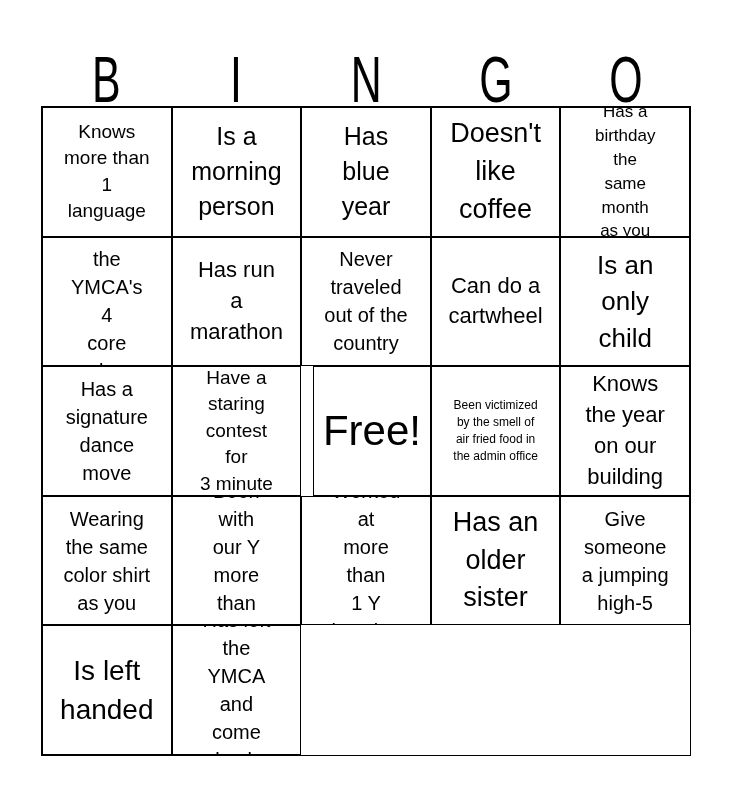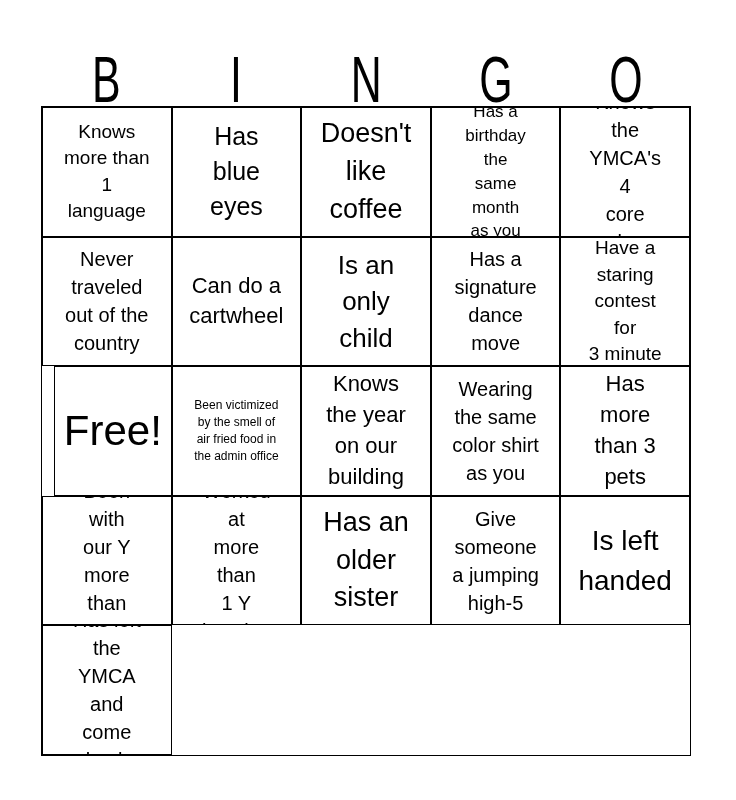--- a/index.html
+++ b/index.html
@@ -76,35 +76,41 @@
   <span class="title-letter">G</span>
   <span class="title-letter">O</span>
 </div>
 
 <div class="card-grid">
 
   <div class="cell" style="font-size:19px">Knows
 more than
 1
 language</div>
+  <div class="cell" style="font-size:25px">Is a
+morning
+person</div>
   <div class="cell" style="font-size:25px">Has
 blue
-eyes</div>
+year</div>
   <div class="cell" style="font-size:27px">Doesn't
 like
 coffee</div>
   <div class="cell" style="font-size:17px">Has a
 birthday the
 same month
 as you</div>
 
   <div class="cell" style="font-size:20px">Knows the
 YMCA's 4
 core
 values</div>
+  <div class="cell" style="font-size:22px">Has run
+a
+marathon</div>
   <div class="cell" style="font-size:20px">Never
 traveled
 out of the
 country</div>
   <div class="cell" style="font-size:22px">Can do a
 cartwheel</div>
   <div class="cell" style="font-size:26px">Is an
 only
 child</div>
 
@@ -123,23 +129,20 @@
 the admin office</div>
   <div class="cell" style="font-size:22px">Knows
 the year
 on our
 building</div>
 
   <div class="cell" style="font-size:20px">Wearing
 the same
 color shirt
 as you</div>
-  <div class="cell" style="font-size:22px">Has more
-than 3
-pets</div>
   <div class="cell" style="font-size:20px">Been with
 our Y
 more than
 2 years</div>
 
   <div class="cell" style="font-size:20px">Worked at
 more than
 1 Y
 location</div>
   <div class="cell" style="font-size:27px">Has an

